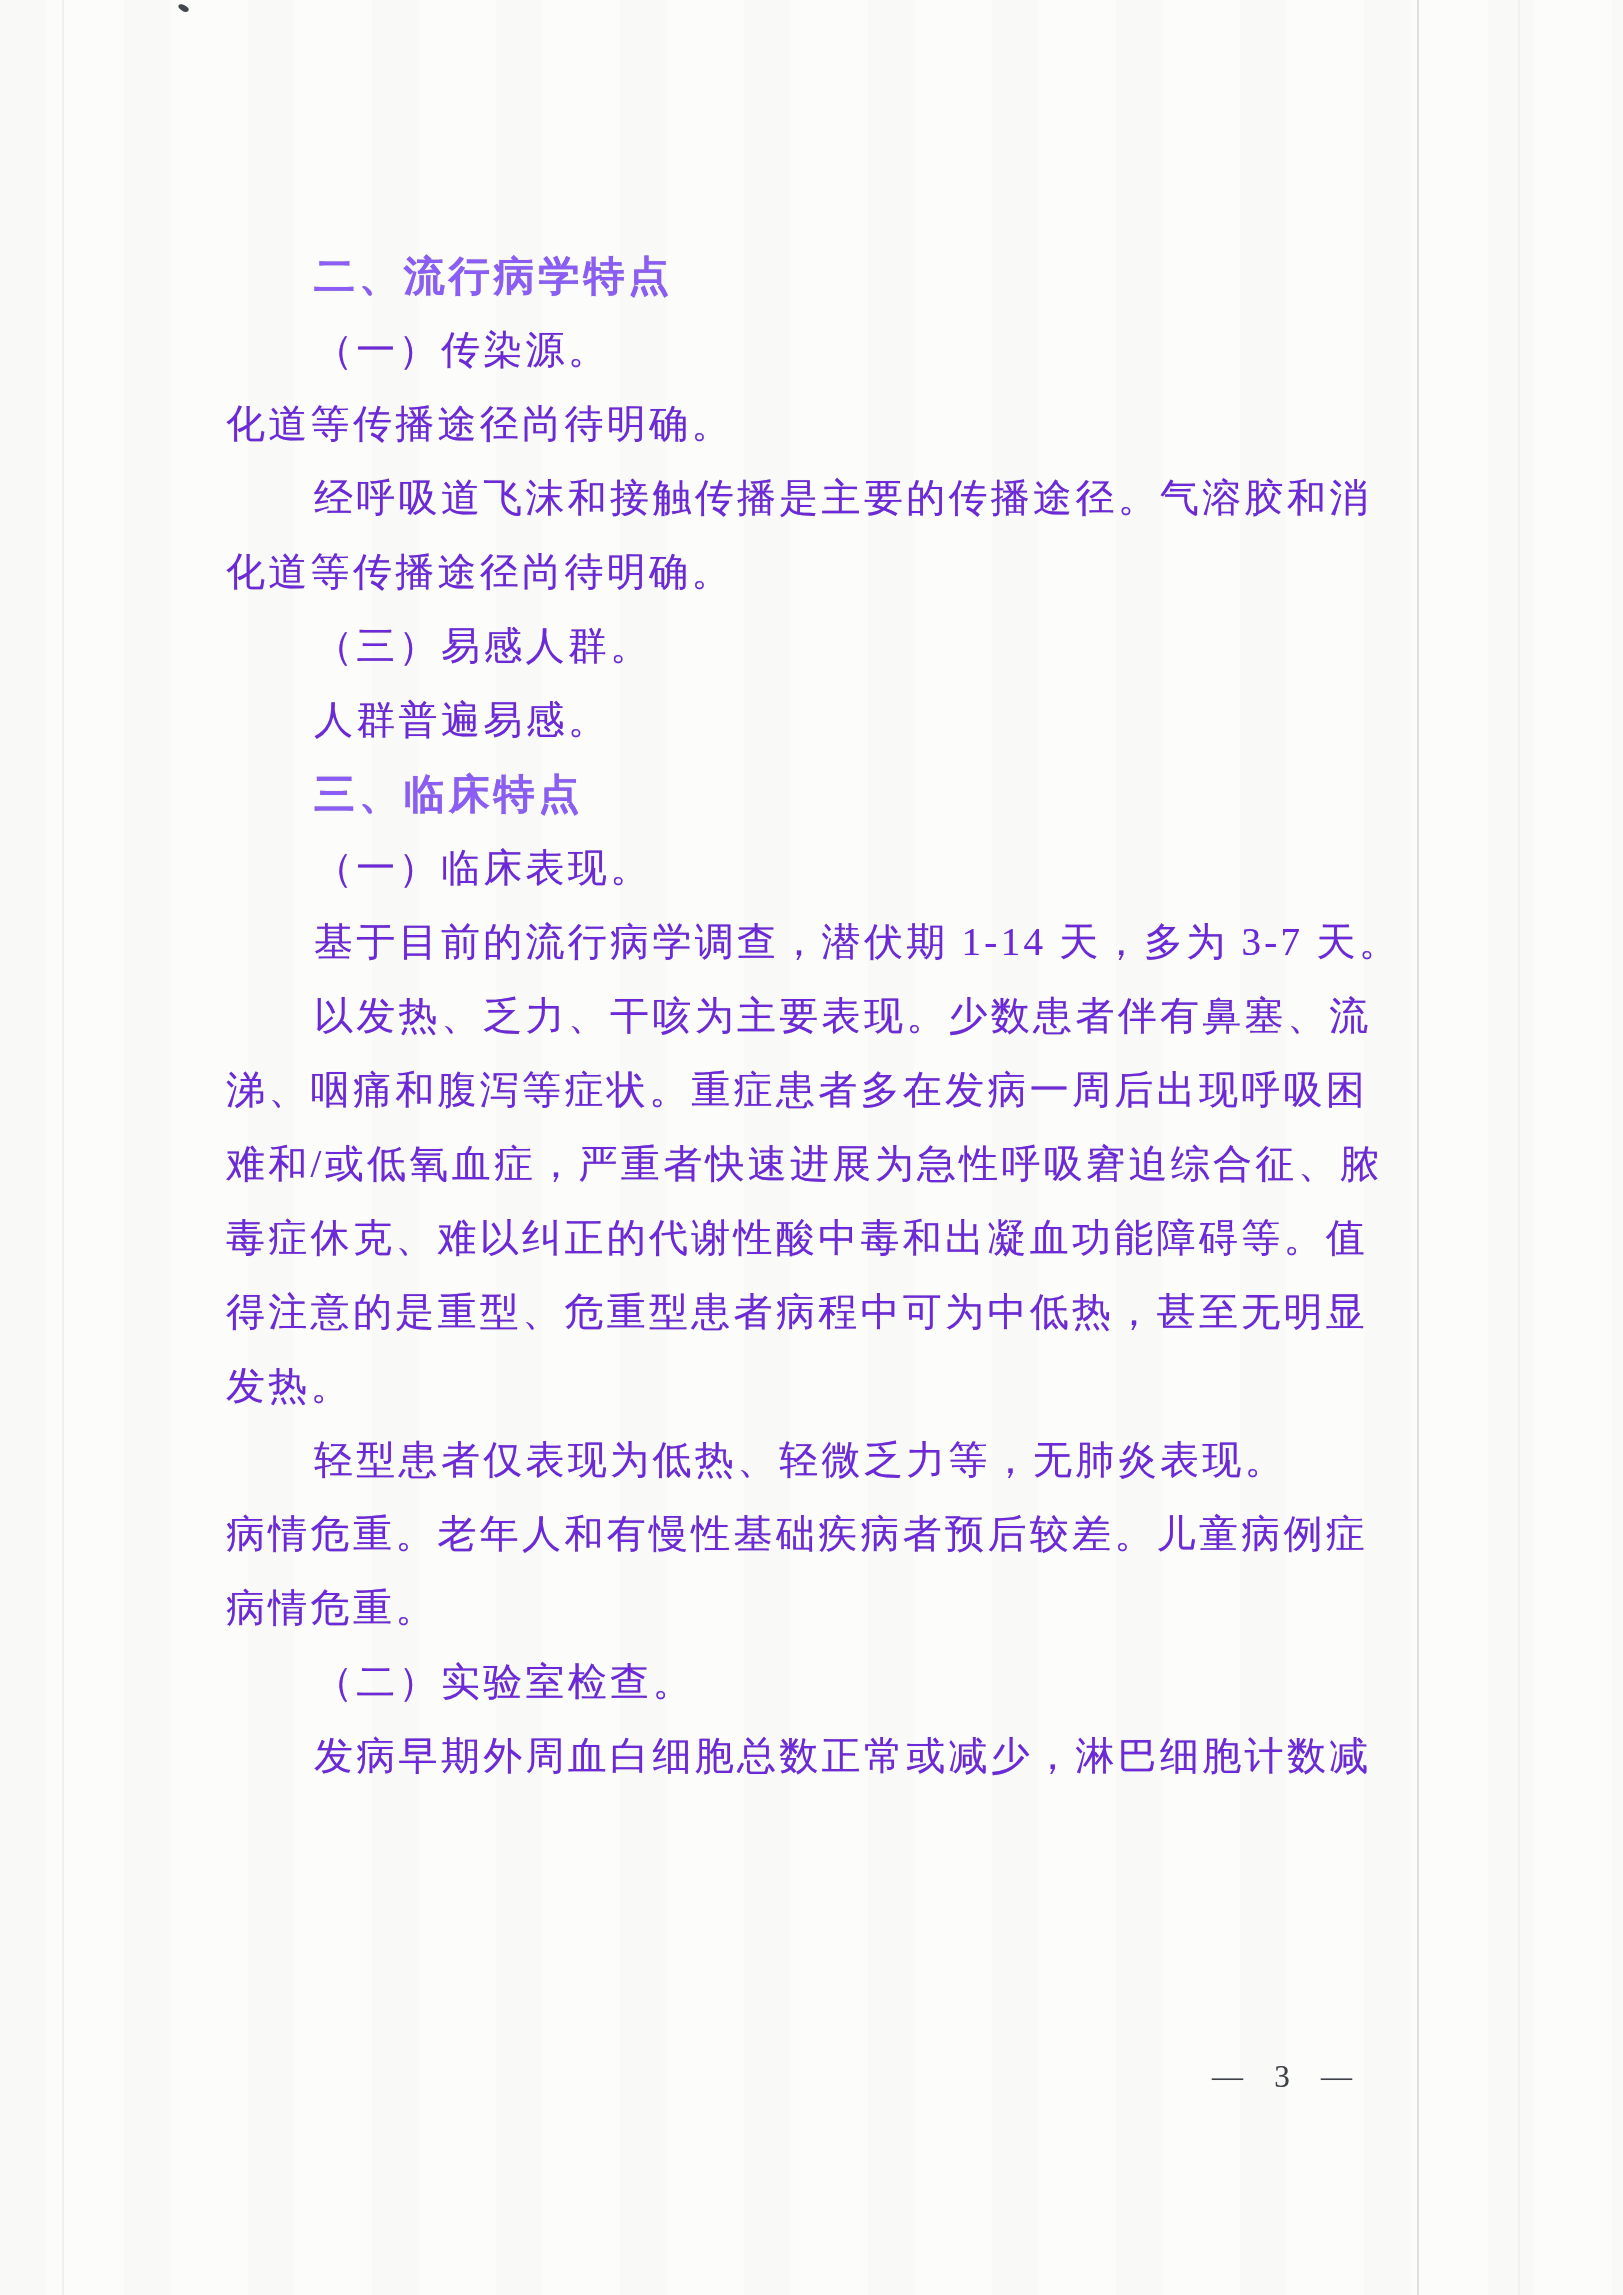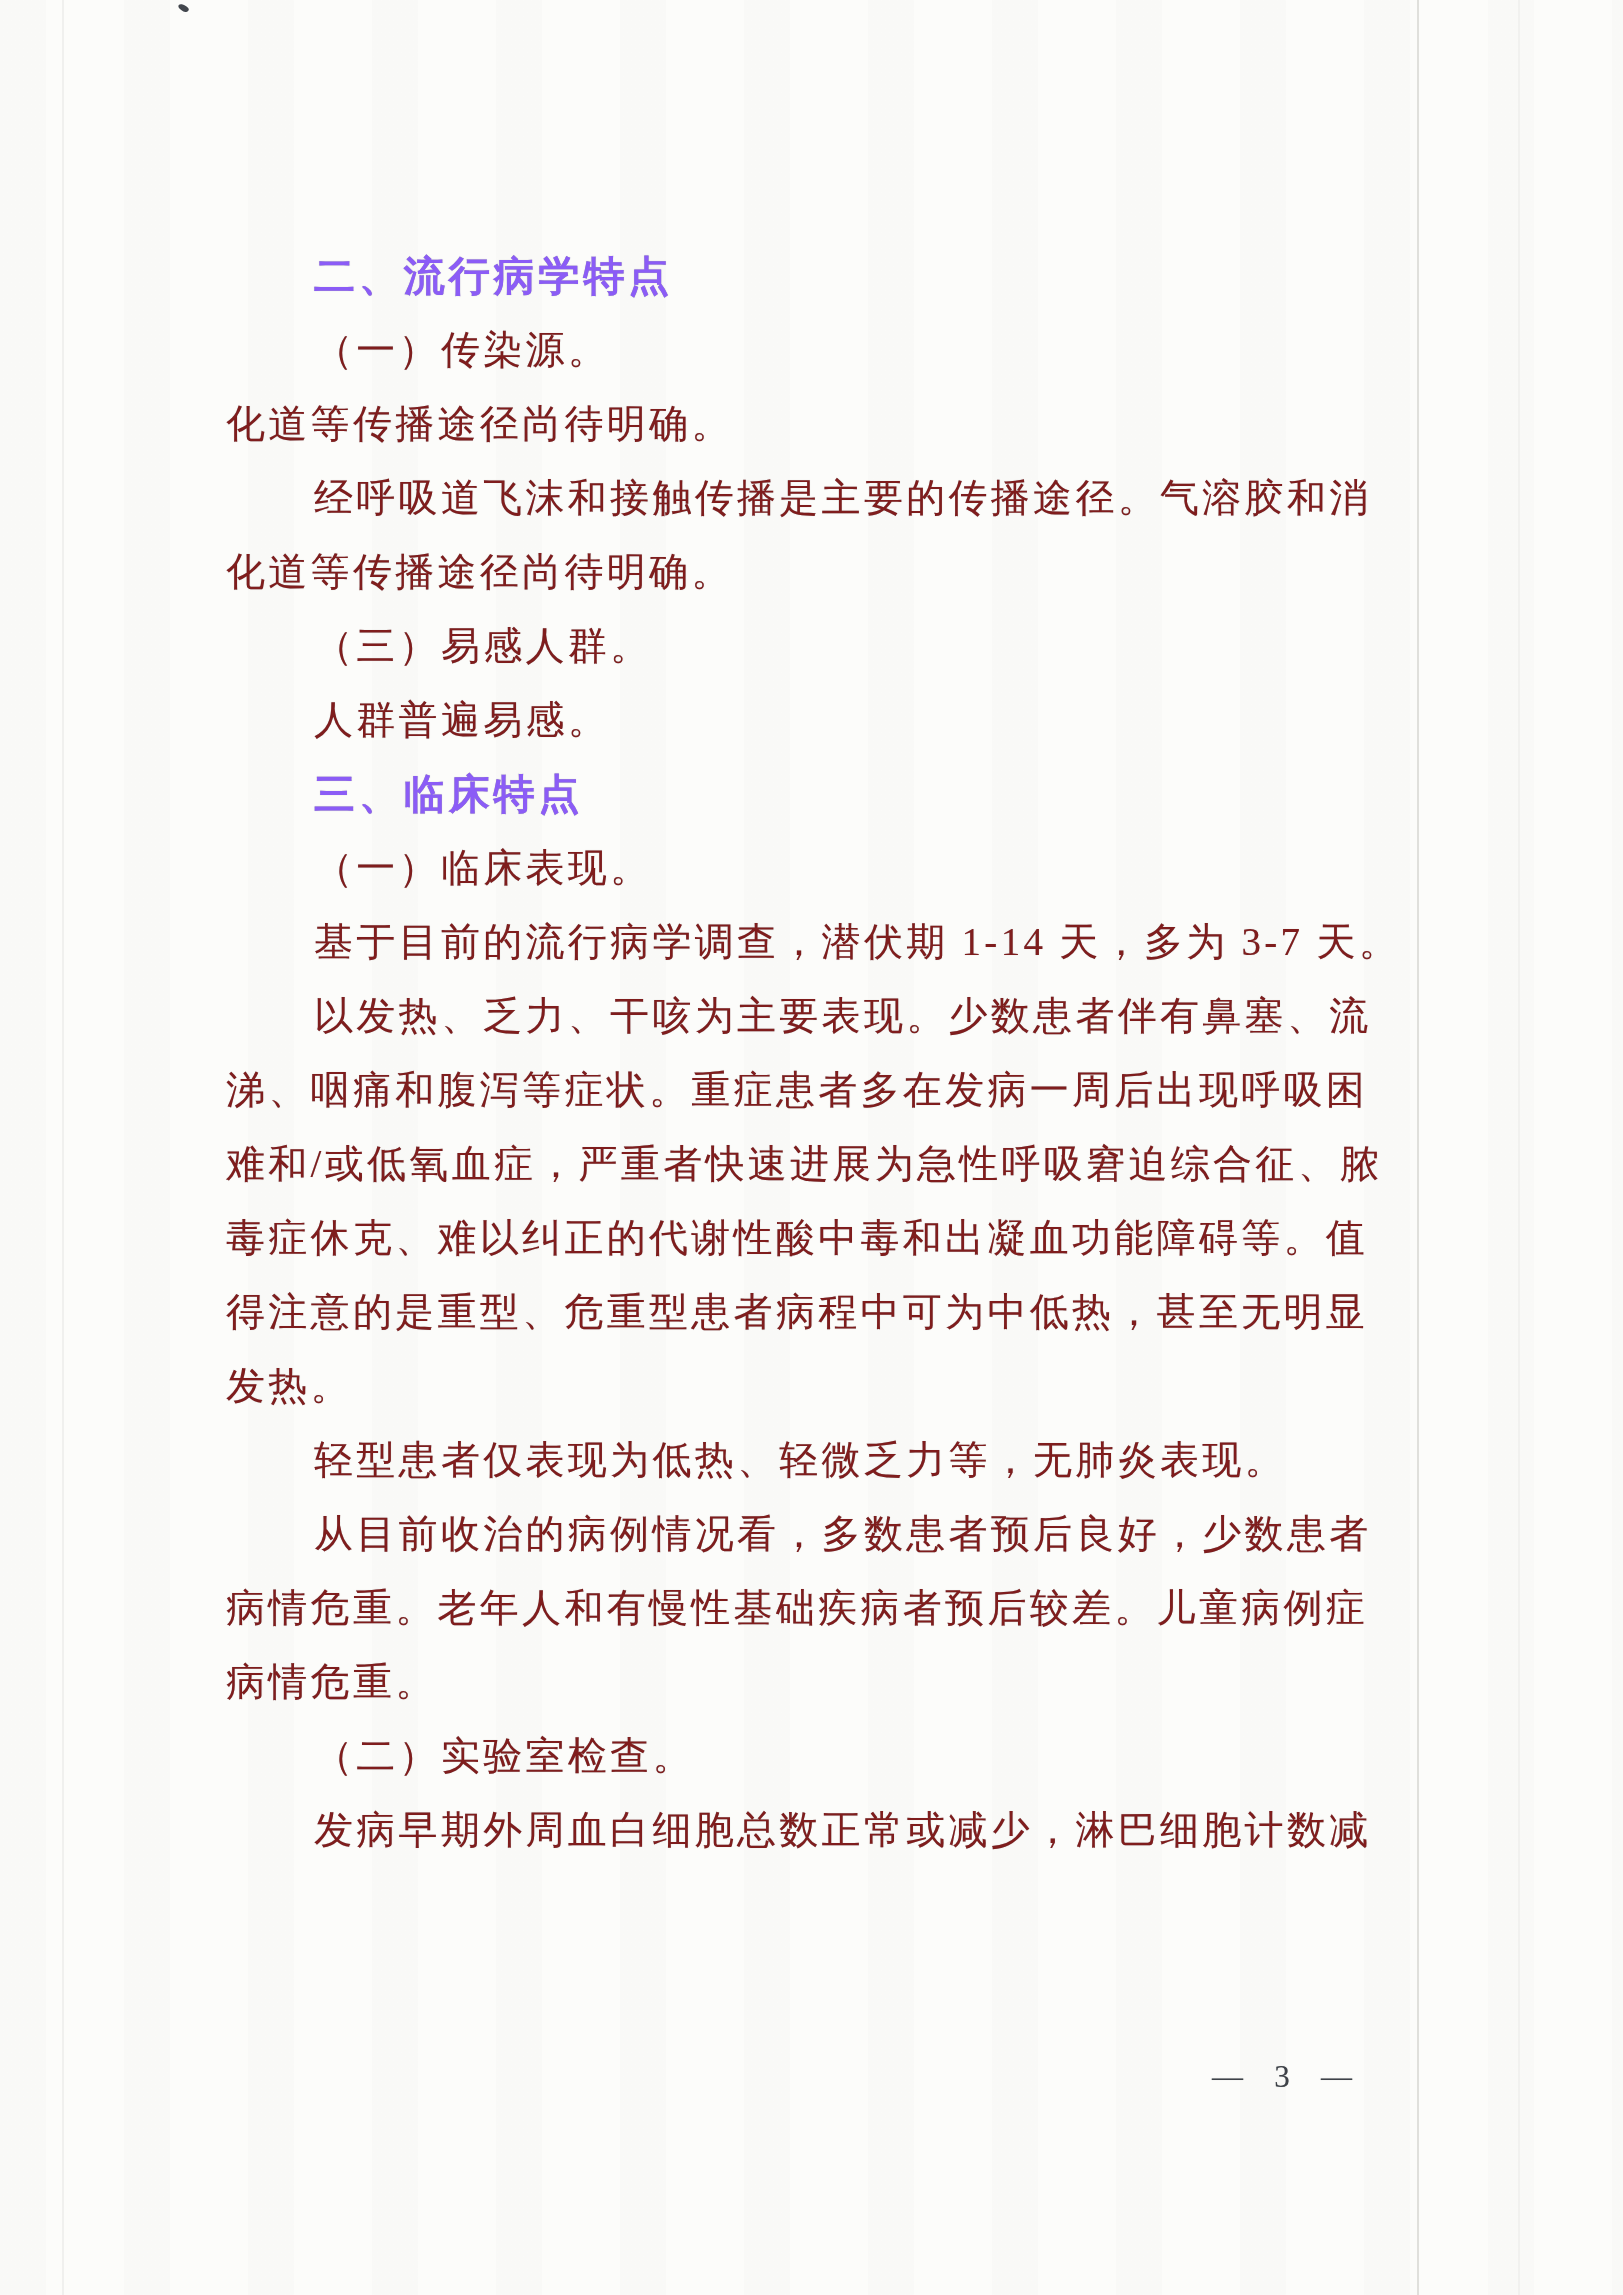--- a/index.html
+++ b/index.html
@@ -50,21 +50,21 @@
     position: absolute;
     left: 226px;
     top: 239px;
     width: 1152px;
   }
   .line {
     height: 74px;
     line-height: 74px;
     font-size: 39px;
     letter-spacing: 3.3px;
-    color: #7f1d1d;
+    color: #6d28d9;
     white-space: nowrap;
     text-shadow: 0 0 0.7px rgba(58,62,69,0.45);
   }
   .line.indent { padding-left: 88px; }
   .line.heading {
     font-family: "Liberation Sans", "DejaVu Sans", sans-serif;
     font-weight: 700;
     font-size: 41px;
     letter-spacing: 3.9px;
     color: #8b5cf6;
@@ -106,21 +106,20 @@
     <div class="line heading indent">三、临床特点</div>
     <div class="line indent">（一）临床表现。</div>
     <div class="line indent">基于目前的流行病学调查，潜伏期 1-14 天，多为 3-7 天。</div>
     <div class="line indent">以发热、乏力、干咳为主要表现。少数患者伴有鼻塞、流</div>
     <div class="line">涕、咽痛和腹泻等症状。重症患者多在发病一周后出现呼吸困</div>
     <div class="line">难和/或低氧血症，严重者快速进展为急性呼吸窘迫综合征、脓</div>
     <div class="line">毒症休克、难以纠正的代谢性酸中毒和出凝血功能障碍等。值</div>
     <div class="line">得注意的是重型、危重型患者病程中可为中低热，甚至无明显</div>
     <div class="line">发热。</div>
     <div class="line indent">轻型患者仅表现为低热、轻微乏力等，无肺炎表现。</div>
-    <div class="line indent">从目前收治的病例情况看，多数患者预后良好，少数患者</div>
     <div class="line">病情危重。老年人和有慢性基础疾病者预后较差。儿童病例症</div>
     <div class="line">病情危重。</div>
     <div class="line indent">（二）实验室检查。</div>
     <div class="line indent">发病早期外周血白细胞总数正常或减少，淋巴细胞计数减</div>
   </div>
 
   <div class="page-number">— 3 —</div>
 
 </div>
 

